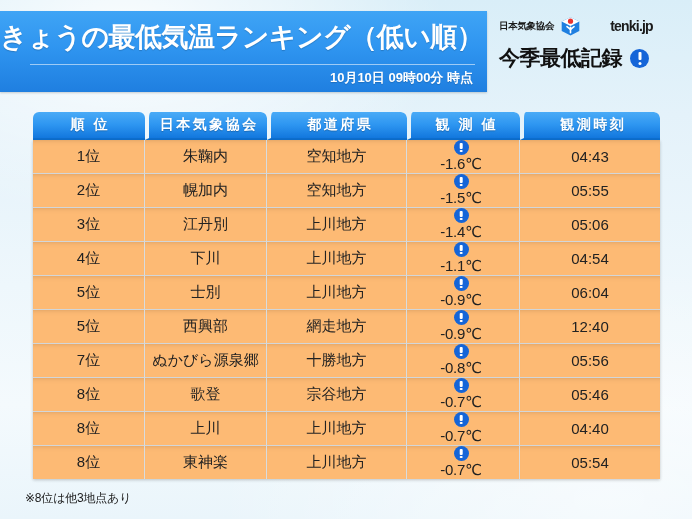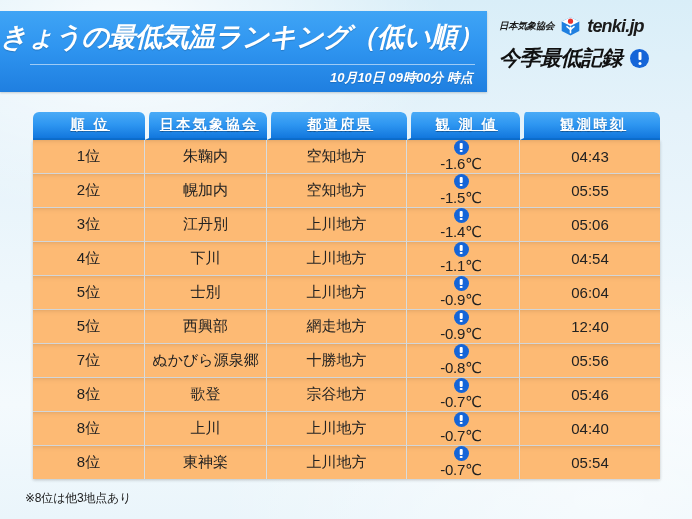--- a/index.html
+++ b/index.html
@@ -25,21 +25,20 @@
     pointer-events: none;
   }
 
   
   .header {
     position: absolute;
     left: 0;
     top: 11px;
     width: 692px;
     height: 81px;
-    font-style: italic;
   }
   .title-panel {
     position: absolute;
     left: 0;
     top: 0;
     width: 487px;
     height: 81px;
     background: linear-gradient(180deg, #3fa4f5 0%, #2f95f0 45%, #1f7fe0 100%);
     box-shadow: 0 1px 2px rgba(0,0,0,0.18);
   }
@@ -100,26 +99,27 @@
     letter-spacing: -0.3px;
     white-space: nowrap;
   }
   .brand-logo-cube {
     position: relative;
     width: 21px;
     height: 21px;
     flex: 0 0 auto;
   }
   .brand-wordmark {
-    font-size: 18px;
+    font-size: 14px;
     font-weight: bold;
     color: #1a1a1a;
     letter-spacing: -0.8px;
     line-height: 21px;
     white-space: nowrap;
+    margin-left: 23px;
   }
   .brand-record {
     position: absolute;
     left: 2px;
     top: 33px;
     display: flex;
     align-items: center;
     gap: 8px;
   }
   .brand-record-label {
@@ -195,21 +195,20 @@
     background: linear-gradient(180deg, #4aabf7 0%, #2e96f1 48%, #1277dd 100%);
     color: #ffffff;
     font-size: 14px;
     font-weight: bold;
     letter-spacing: 2.5px;
     text-indent: 2.5px;
     border-radius: 6px 6px 0 0;
     text-shadow: 0 1px 1px rgba(0,0,0,0.22);
     border-bottom: 2px solid #0d6fd0;
     padding: 0;
-    text-decoration: underline;
   }
   table.rank-table th.t-sep {
     border-left: 4px solid transparent;
     background-clip: padding-box;
   }
   table.rank-table td {
     height: 33px;
     background: #fdba74;
     color: #222222;
     font-size: 15px;

